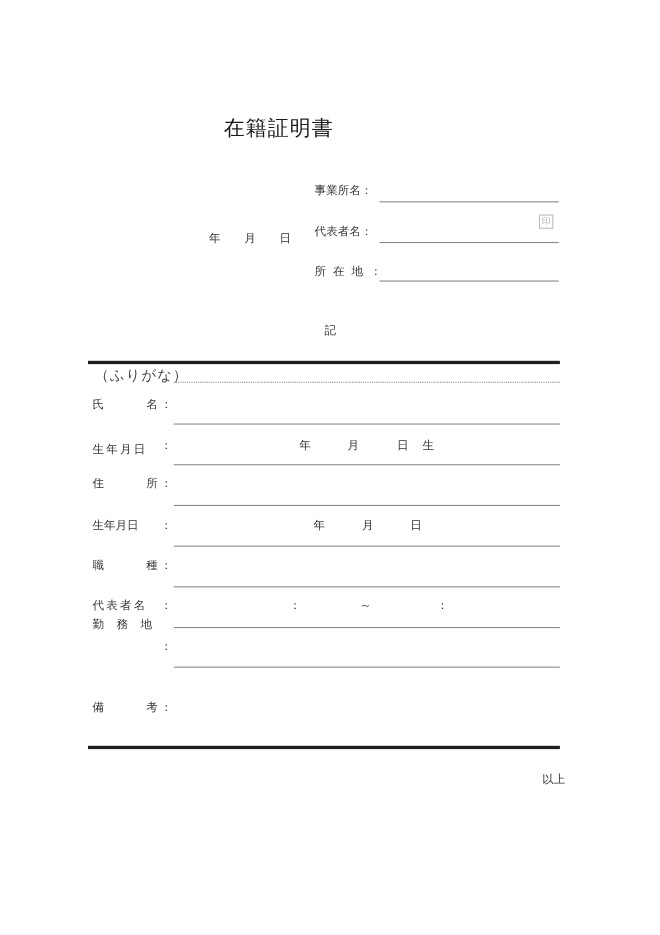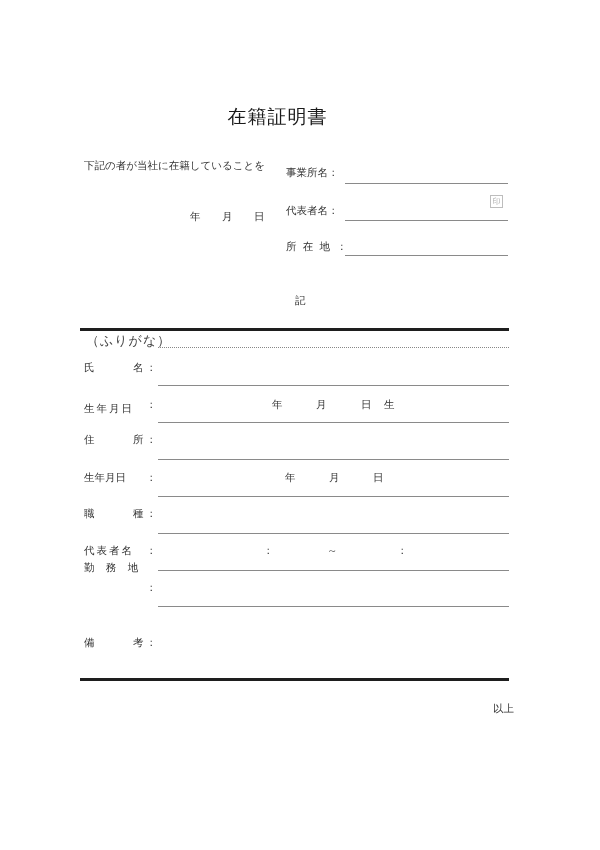--- a/index.html
+++ b/index.html
@@ -1,38 +1,37 @@
 <!DOCTYPE html>
 <html><head>
   <meta charset="utf-8">
   <style>
     html, body { margin: 0; padding: 0; background: #ffffff; }
     body { width: 600px; height: 850px; position: relative; overflow: hidden;
            font-family: "DejaVu Serif", "Liberation Serif", serif; color: #2a2a2a; }
     .abs { position: absolute; white-space: nowrap; }
-    .title { left: 0; width: 507px; top: 104px; text-align: center; font-size: 19px; color: #1a1a1a; letter-spacing: 1px; margin-left: 24px; }
+    .title { left: 0; width: 507px; top: 104px; text-align: center; font-size: 19px; color: #1a1a1a; letter-spacing: 1px; }
     .intro { left: 84px; top: 155px; font-size: 10.5px; line-height: 21px; color: #333; }
     .small { font-size: 10.5px; color: #333; font-family: Liberation Mono, monospace; }
     .hline { position: absolute; height: 0; border-top: 1px solid #8a8a8a; }
     .dotline { position: absolute; height: 0; border-top: 1px dotted #888; }
     .thick { position: absolute; height: 3px; background: #1e1e1e; }
     .seal { left: 490px; top: 195px; width: 11px; height: 11px; border: 1px solid #bdbdbd;
             font-size: 8px; line-height: 11px; text-align: center; color: #b0b0b0; }
     .lbl { font-size: 10.5px; color: #333; left: 84px; }
     .colon { font-size: 10.5px; color: #333; left: 146px; }
     .furi { left: 86px; top: 332px; font-size: 13px; color: #444; letter-spacing: 1px; }
     .spaced { letter-spacing: 14px; }
   </style>
 </head>
 <body>
 
 <div class="abs title">在籍証明書</div>
 
 <div class="abs intro">
-  <div>下記の者が当社に在籍していることを</div>
 </div>
 
 <div class="abs small" style="left:190px; top:210px;">年</div>
 <div class="abs small" style="left:222px; top:210px;">月</div>
 <div class="abs small" style="left:254px; top:210px;">日</div>
 
 <div class="abs small" style="left:286px; top:166px;">事業所名：</div>
 <div class="hline" style="left:345px; top:183px; width:163px;"></div>
 
 <div class="abs small" style="left:286px; top:204px;">代表者名：</div>

